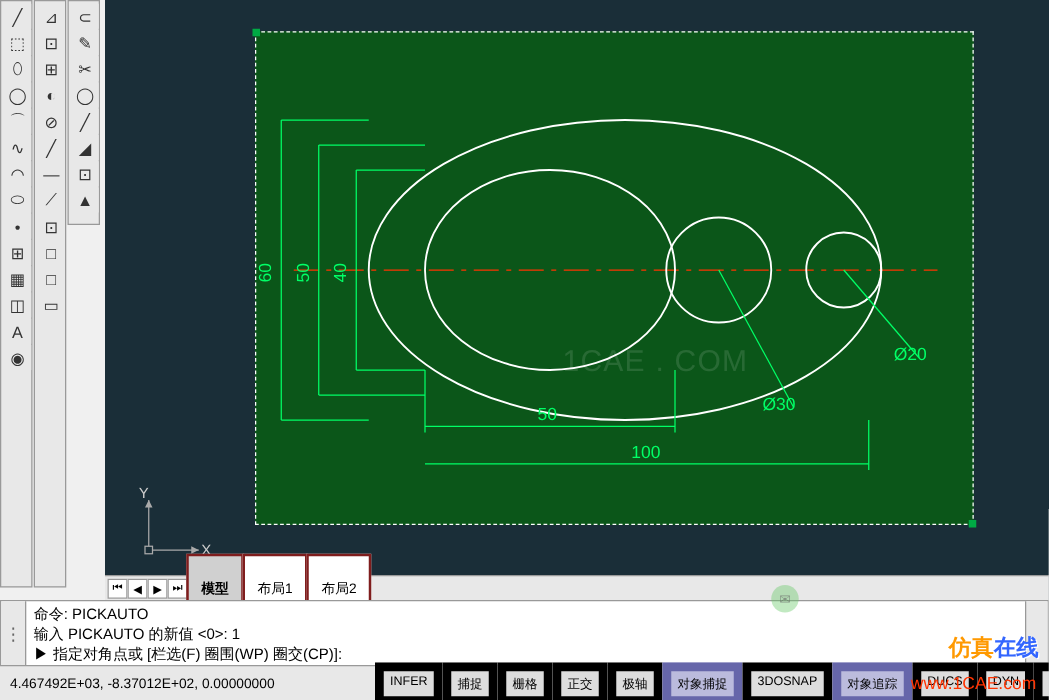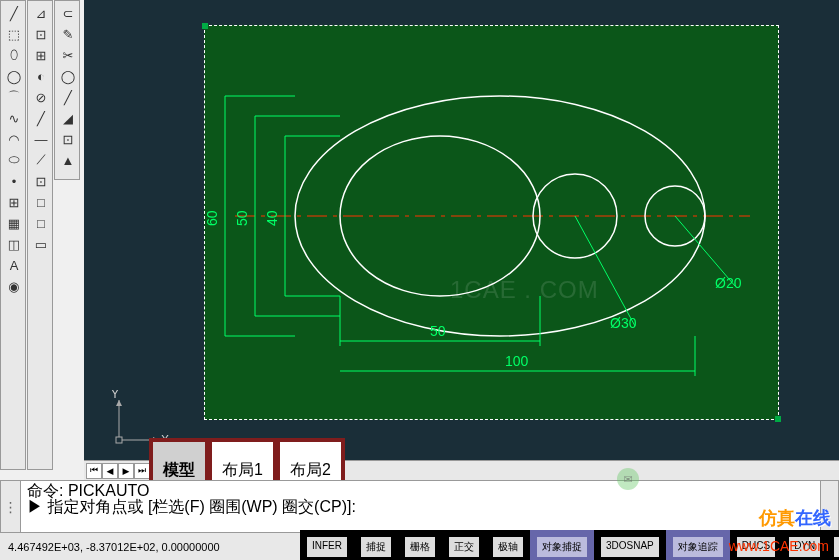--- a/index.html
+++ b/index.html
@@ -16,25 +16,25 @@
 .selection-rect::after { right: -3px; bottom: -3px; }
 .ucs { position: absolute; left: 25px; bottom: 10px; width: 60px; height: 60px; }
 .dim-text { fill: #00ff66; font-size: 14px; }
 .dim-line { stroke: #00ff66; stroke-width: 1; }
 .shape { stroke: #fff; stroke-width: 1.5; fill: none; }
 .center-line { stroke: #ff3300; stroke-width: 1; stroke-dasharray: 20 6 4 6; }
 .watermark-m { position: absolute; left: 245px; top: 250px; color: rgba(255,255,255,0.12); font-size: 24px; letter-spacing: 1px; pointer-events: none; }
 .tabs { position: absolute; left: 84px; top: 460px; right: 0; height: 20px; background: #e8e8e8; display: flex; align-items: center; border-top: 1px solid #999; }
 .tab-nav { display: flex; gap: 0; margin-left: 2px; }
 .tab-nav-btn { width: 16px; height: 16px; border: 1px solid #999; background: #fff; font-size: 9px; display: flex; align-items: center; justify-content: center; cursor: pointer; }
-.tab { padding: 18px 10px; border: 4px solid #7f1d1d; background: #fff; font-size: 16px; cursor: pointer; margin-left: -1px; }
+.tab { padding: 18px 10px; border: 2px solid #7f1d1d; background: #fff; font-size: 11px; cursor: pointer; margin-left: -1px; }
 .tab.active { background: #d0d0d0; font-weight: bold; }
 .command-area { position: absolute; left: 0; top: 480px; right: 0; height: 54px; background: #fff; border: 1px solid #999; display: flex; }
 .cmd-resize { width: 20px; background: #e8e8e8; border-right: 1px solid #999; display: flex; align-items: center; justify-content: center; font-size: 14px; color: #666; cursor: ns-resize; }
-.cmd-text { flex: 1; padding: 2px 6px; font-family: "SimSun", monospace; font-size: 16px; line-height: 16px; color: #000; }
+.cmd-text { flex: 1; padding: 2px 6px; font-family: "SimSun", monospace; font-size: 12px; line-height: 16px; color: #000; }
 .cmd-scroll { width: 18px; background: #e8e8e8; border-left: 1px solid #999; }
 .status-bar { position: absolute; left: 0; bottom: 0; right: 0; height: 28px; background: #e8e8e8; border-top: 1px solid #999; display: flex; align-items: center; font-size: 11px; }
 .coords { padding: 0 8px; min-width: 300px; }
 .status-btns { display: flex; margin-left: auto; }
 .status-btn { padding: 3px 5px; border: 7px solid #000000; background: #ddd; cursor: pointer; font-size: 10px; white-space: nowrap; }
 .status-btn.active { background: #bbd; border-color: #66a; }
 .wm-logo { position: absolute; right: 200px; bottom: 70px; color: rgba(100,100,100,0.6); font-size: 18px; display: flex; align-items: center; gap: 4px; pointer-events: none; }
 .wm-logo span:first-child { width: 22px; height: 22px; border-radius: 50%; background: rgba(100,200,100,0.4); display: flex; align-items: center; justify-content: center; font-size: 11px; }
 .wm-right { position: absolute; right: 8px; bottom: 30px; font-size: 18px; font-weight: bold; pointer-events: none; }
 .wm-right .o { color: #ff9900; text-shadow: 1px 1px 0 #fff; }
@@ -157,20 +157,21 @@
   <div class="tab active">模型</div>
   <div class="tab">布局1</div>
   <div class="tab">布局2</div>
 
 </div>
 
 <div class="command-area">
   <div class="cmd-resize">⋮</div>
   <div class="cmd-text">
     <div>命令: PICKAUTO</div>
+    <div>输入 PICKAUTO 的新值 &lt;0&gt;: 1</div>
     <div>
       <span>▶</span>
       <span>指定对角点或 [栏选(F) 圈围(WP) 圈交(CP)]:</span>
     </div>
   </div>
   <div class="cmd-scroll"></div>
 </div>
 
 <div class="status-bar">
   <div class="coords">4.467492E+03, -8.37012E+02, 0.00000000</div>

